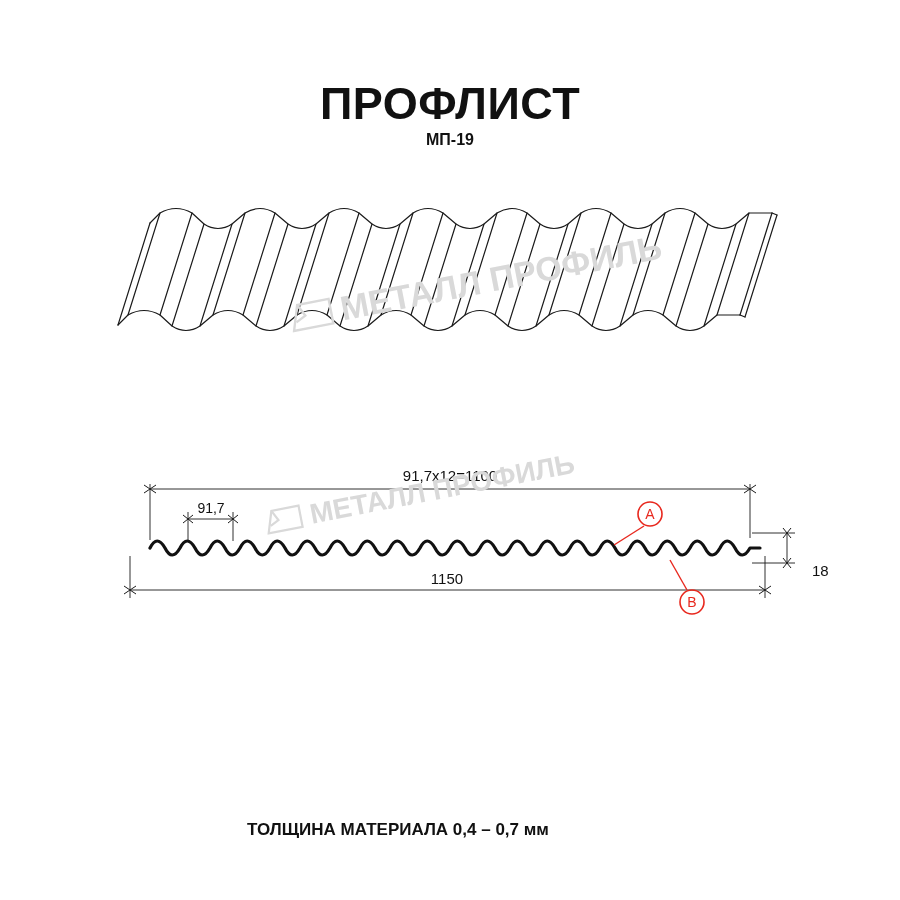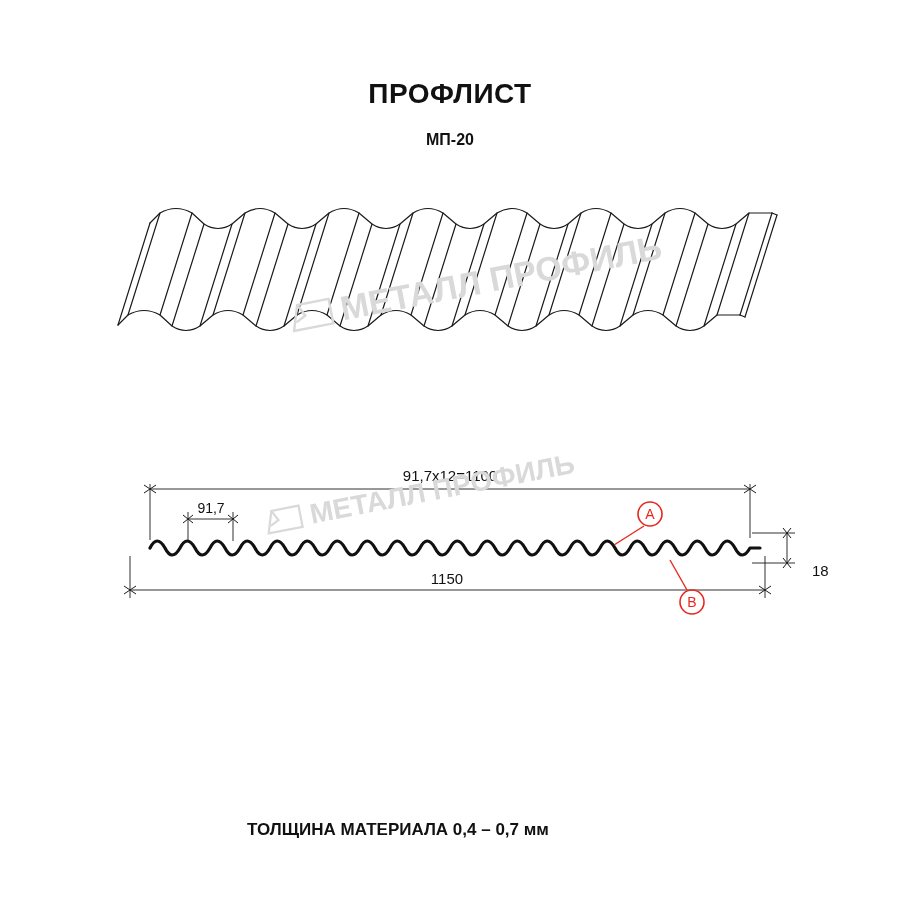--- a/index.html
+++ b/index.html
@@ -20,21 +20,21 @@
     inset: 0;
     width: 900px;
     height: 900px;
   }
   .title {
     position: absolute;
     top: 78px;
     left: 0;
     width: 900px;
     text-align: center;
-    font-size: 28px;
+    font-size: 45px;
     font-weight: bold;
     letter-spacing: 0.5px;
     color: #111111;
   }
   .subtitle {
     position: absolute;
     top: 131px;
     left: 0;
     width: 900px;
     text-align: center;
@@ -74,21 +74,21 @@
     font-size: 28px;
     transform: rotate(-11deg);
     transform-origin: 0 0;
   }
   .wm-logo { display: inline-block; vertical-align: -4px; margin-right: 8px; }
 </style>
 </head>
 <body>
 
 <div class="title">ПРОФЛИСТ</div>
-<div class="subtitle">МП-20</div>
+<div class="subtitle">МП-19</div>
 
 <svg class="sheet" viewBox="0 0 900 900">
   <g fill="none" stroke="#1a1a1a" stroke-width="1.2" stroke-linejoin="round" stroke-linecap="round">
 
     <path d="M150 223 L160 213 Q176 204 192 213 L204 224 Q218 233 232 224 L245 213 Q260 204 275 213 L288 224 Q302 233 316 224 L329 213 Q344 204 359 213 L372 224 Q386 233 400 224 L413 213 Q428 204 443 213 L456 224 Q470 233 484 224 L497 213 Q512 204 527 213 L540 224 Q554 233 568 224 L581 213 Q596 204 611 213 L624 224 Q638 233 652 224 L665 213 Q680 204 695 213 L708 224 Q722 233 736 224 L749 213 L772 213"></path>
 
     <path d="M118 325 L128 315 Q144 306 160 315 L172 326 Q186 335 200 326 L213 315 Q228 306 243 315 L256 326 Q270 335 284 326 L297 315 Q312 306 327 315 L340 326 Q354 335 368 326 L381 315 Q396 306 411 315 L424 326 Q438 335 452 326 L465 315 Q480 306 495 315 L508 326 Q522 335 536 326 L549 315 Q564 306 579 315 L592 326 Q606 335 620 326 L633 315 Q648 306 663 315 L676 326 Q690 335 704 326 L717 315 L740 315"></path>
 
     <path d="M150 223 L118 325"></path>
 

